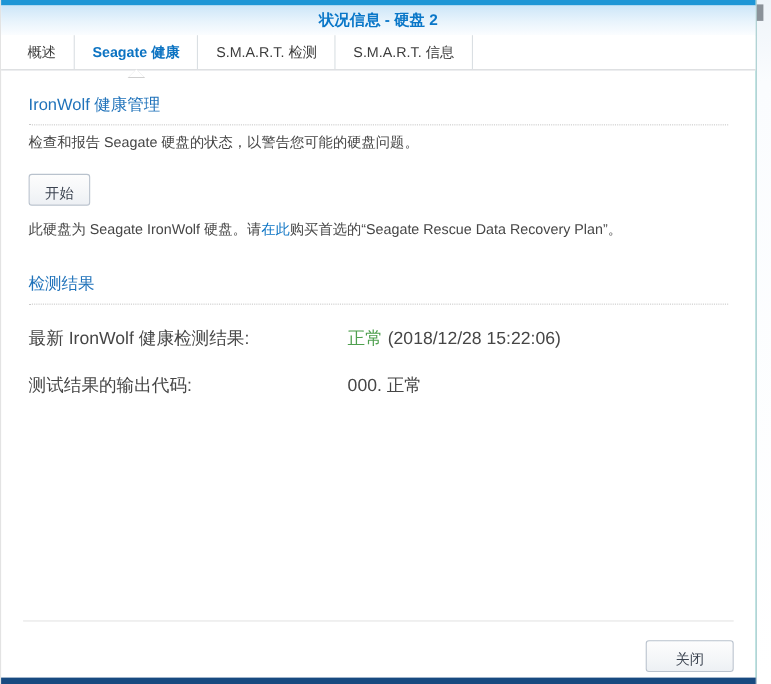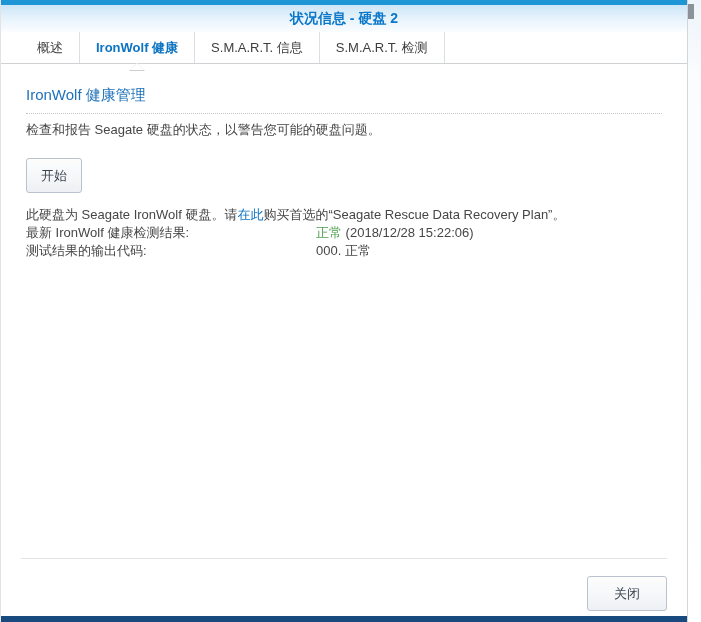--- a/index.html
+++ b/index.html
@@ -27,21 +27,21 @@
     line-height: 26px;
     font-size: 14px;
     font-weight: bold;
     color: #0a77c8;
   }
 
   
   .tabbar {
     position: relative;
     height: 32px;
-    padding-left: 20px;
+    padding-left: 8px;
     border-bottom: 1px solid #d0d3d6;
     display: flex;
     align-items: stretch;
     background: #fff;
   }
   .tab {
     position: relative;
     padding: 0 16px;
     line-height: 31px;
     font-size: 13px;
@@ -75,34 +75,34 @@
   .para {
     margin-top: 7px;
     font-size: 13px;
     color: #464646;
     line-height: 18px;
   }
   .btn {
     display: inline-block;
     margin-top: 19px;
     min-width: 54px;
-    height: 35px;
+    height: 29px;
     padding: 8px 14px;
     font-family: inherit;
     font-size: 13px;
     color: #3b4350;
     background: linear-gradient(to bottom, #fdfdfd 0%, #f4f6f8 60%, #edf0f4 100%);
     border: 1px solid #b9c2cd;
     border-radius: 3px;
     cursor: pointer;
   }
   .promo { margin-top: 13px; }
   .link { color: #0d74c4; text-decoration: none; cursor: pointer; }
   .results-title { margin-top: 31px; }
-  .result-row { font-size: 13px; color: #464646; }
+  .result-row { margin-top: 21px; font-size: 16px; color: #464646; }
   .result-row .row-label { display: inline-block; width: 290px; vertical-align: top; }
   .status-ok { color: #4fa04f; }
 
   
   .footer {
     position: absolute;
     left: 20px;
     bottom: 11px;
     width: 646px;
     border-top: 1px solid #e4e4e4;
@@ -140,40 +140,41 @@
 
     <div class="titlebar">
       <span>状况信息 - 硬盘 2</span>
     </div>
 
     <div class="tabbar">
       <div class="tab">
         <span>概述</span>
       </div>
       <div class="tab active">
-        <span>IronWolf 健康</span>
+        <span>Seagate 健康</span>
+      </div>
+      <div class="tab">
+        <span>S.M.A.R.T. 检测</span>
       </div>
       <div class="tab">
         <span>S.M.A.R.T. 信息</span>
-      </div>
-      <div class="tab">
-        <span>S.M.A.R.T. 检测</span>
       </div>
     </div>
 
     <div class="content">
 
       <h2 class="section-title">IronWolf 健康管理</h2>
 
       <p class="para">检查和报告 Seagate 硬盘的状态，以警告您可能的硬盘问题。</p>
 
       <button class="btn">开始</button>
 
       <p class="para promo"><span>此硬盘为 Seagate IronWolf 硬盘。请</span><a class="link">在此</a><span>购买首选的“Seagate Rescue Data Recovery Plan”。</span></p>
 
+      <h2 class="section-title results-title">检测结果</h2>
 
       <div class="result-row">
         <span class="row-label">最新 IronWolf 健康检测结果:</span><span class="status-ok">正常</span><span> (2018/12/28 15:22:06)</span>
       </div>
 
       <div class="result-row">
         <span class="row-label">测试结果的输出代码:</span><span>000. 正常</span>
       </div>
 
     </div>

